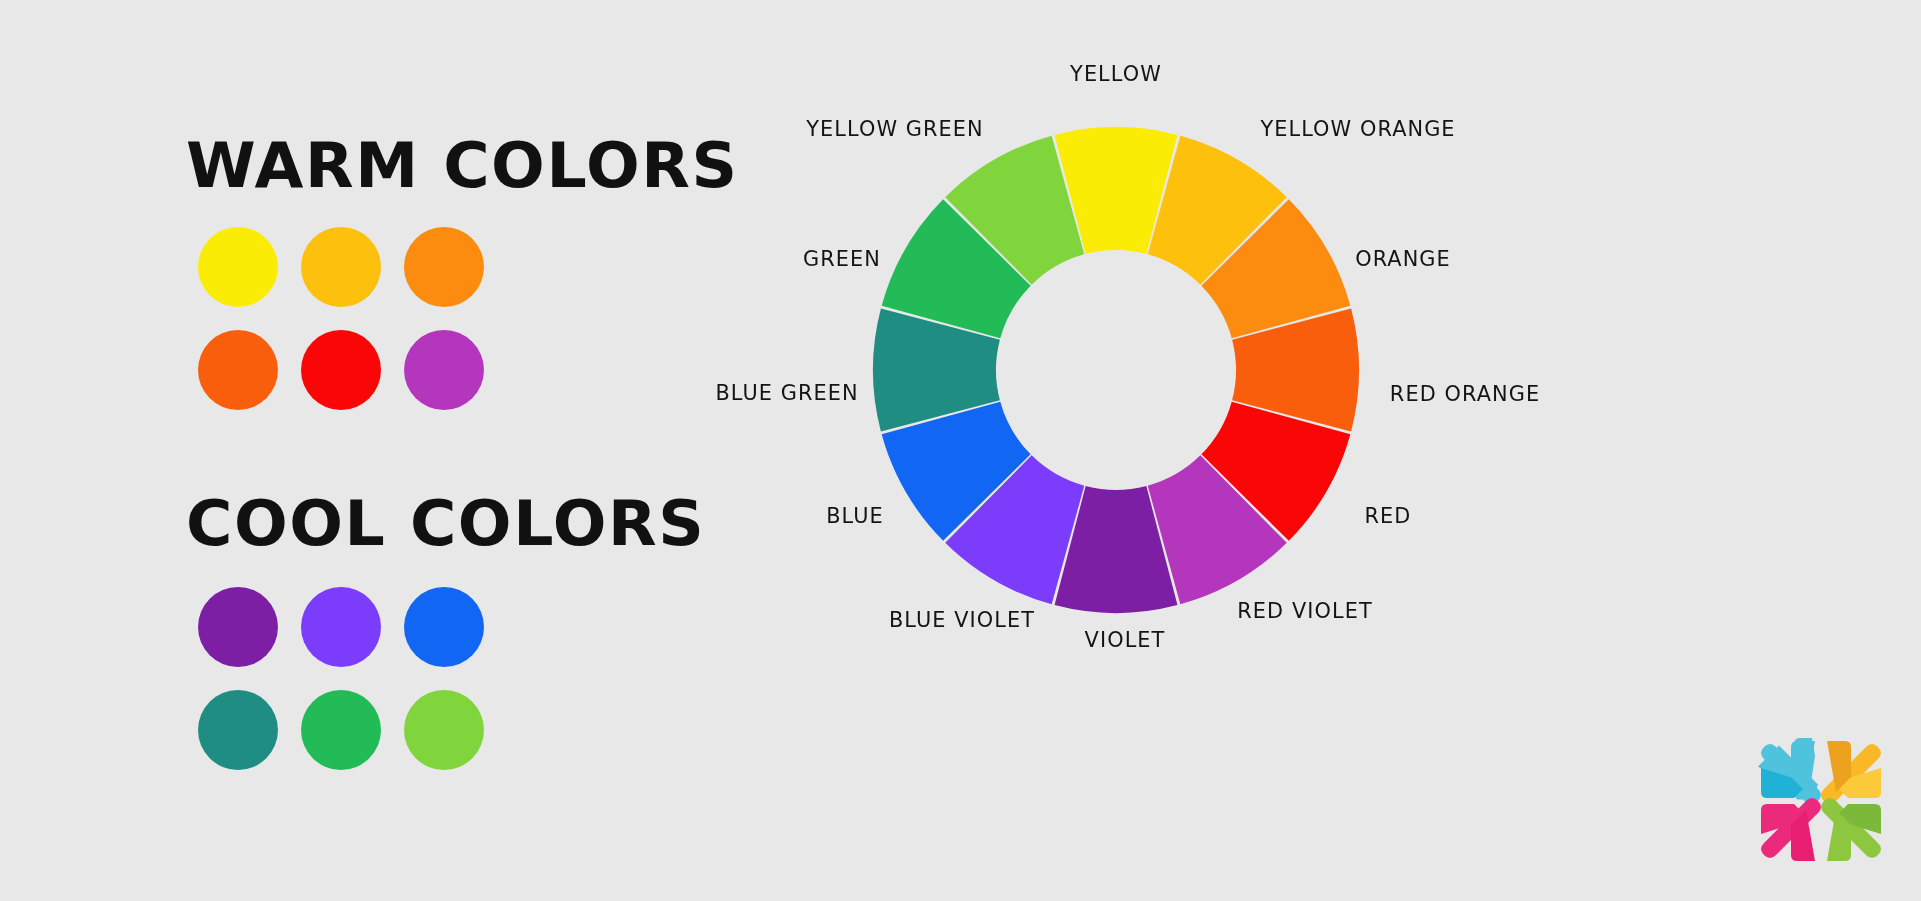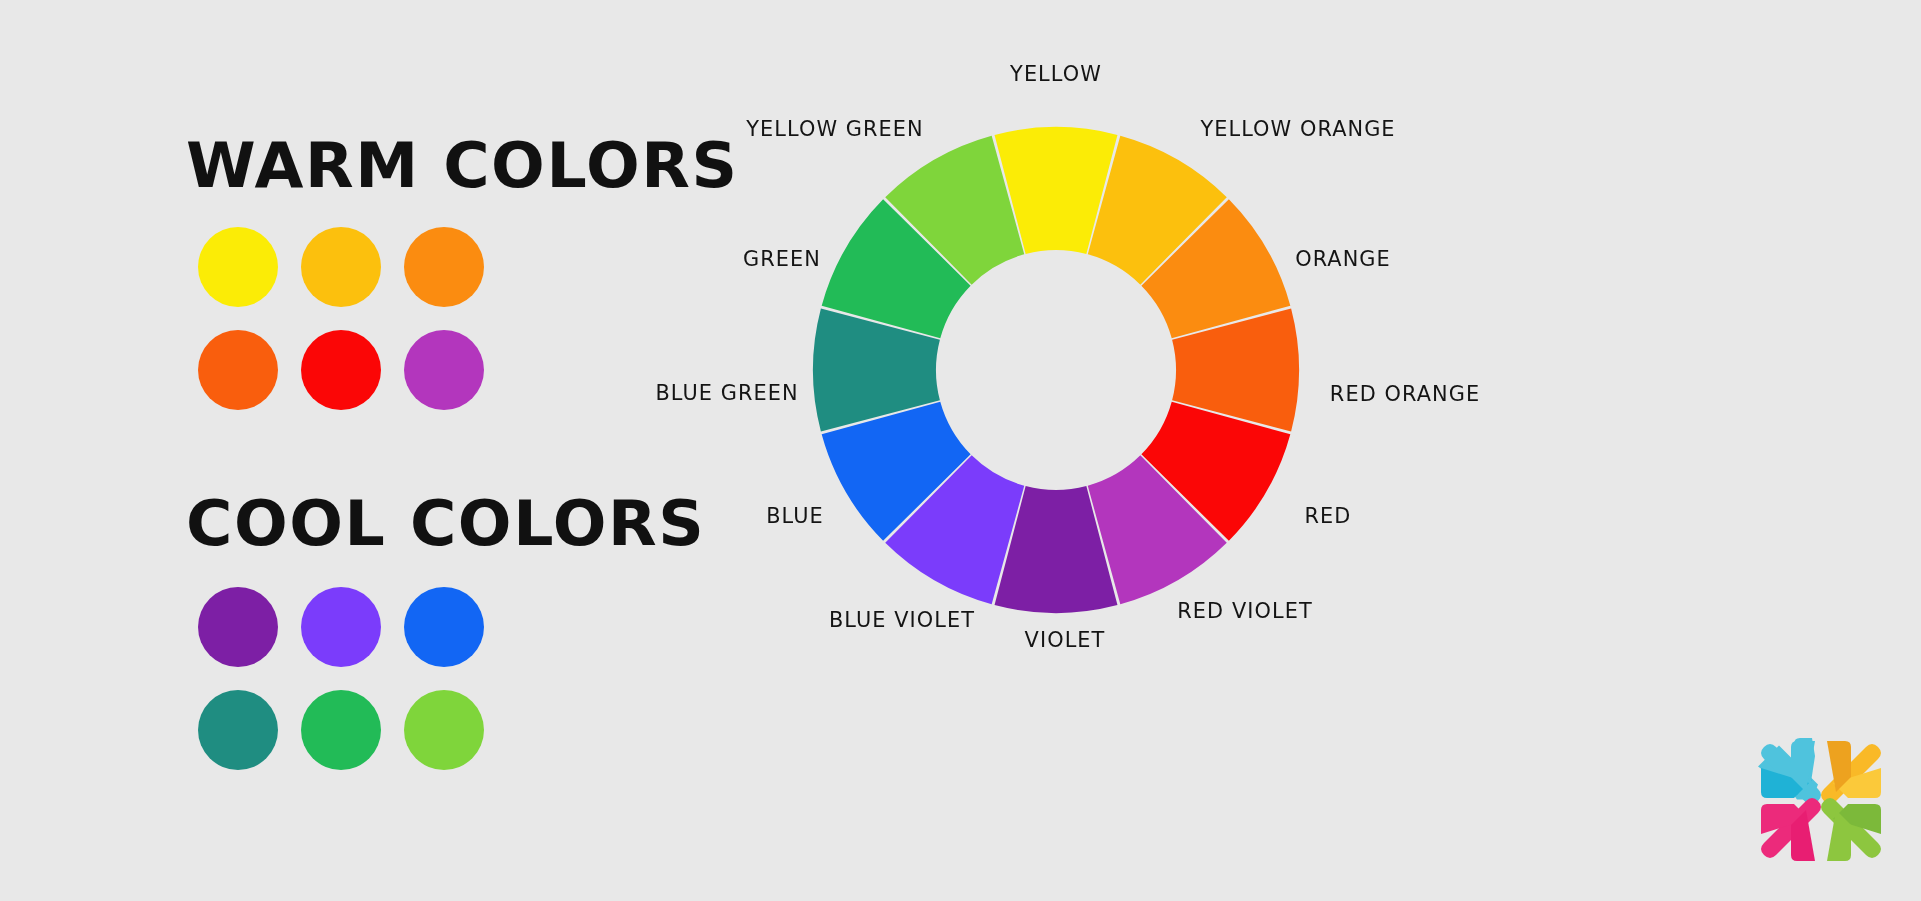--- a/index.html
+++ b/index.html
@@ -59,21 +59,21 @@
   }
   .swatch-dot {
     width: 80px;
     height: 80px;
     border-radius: 50%;
   }
 
   
   #wheel-area {
     position: absolute;
-    left: 784px;
+    left: 844px;
     top: 0px;
     width: 760px;
     height: 662px;
   }
   #wheel-svg {
     position: absolute;
     left: 0;
     top: 0;
   }
   .wheel-label {

